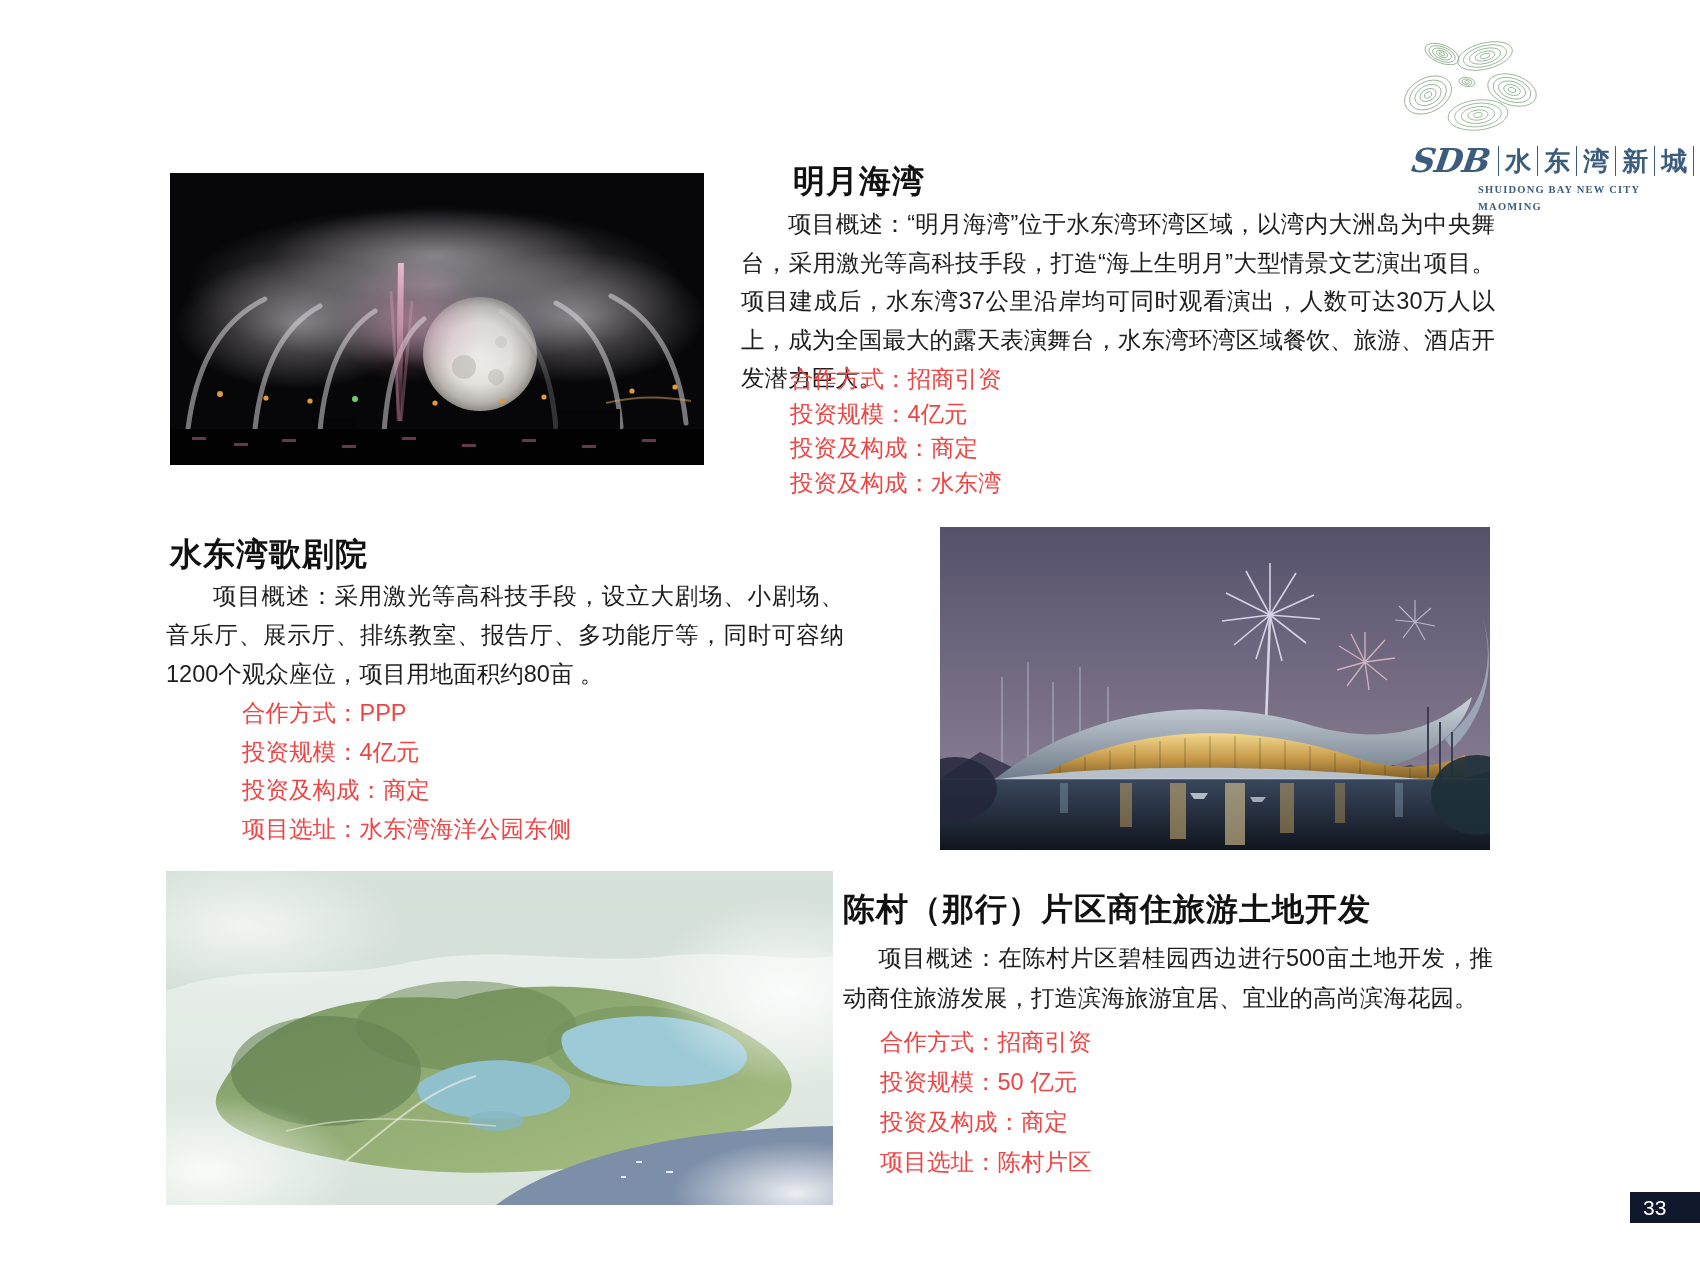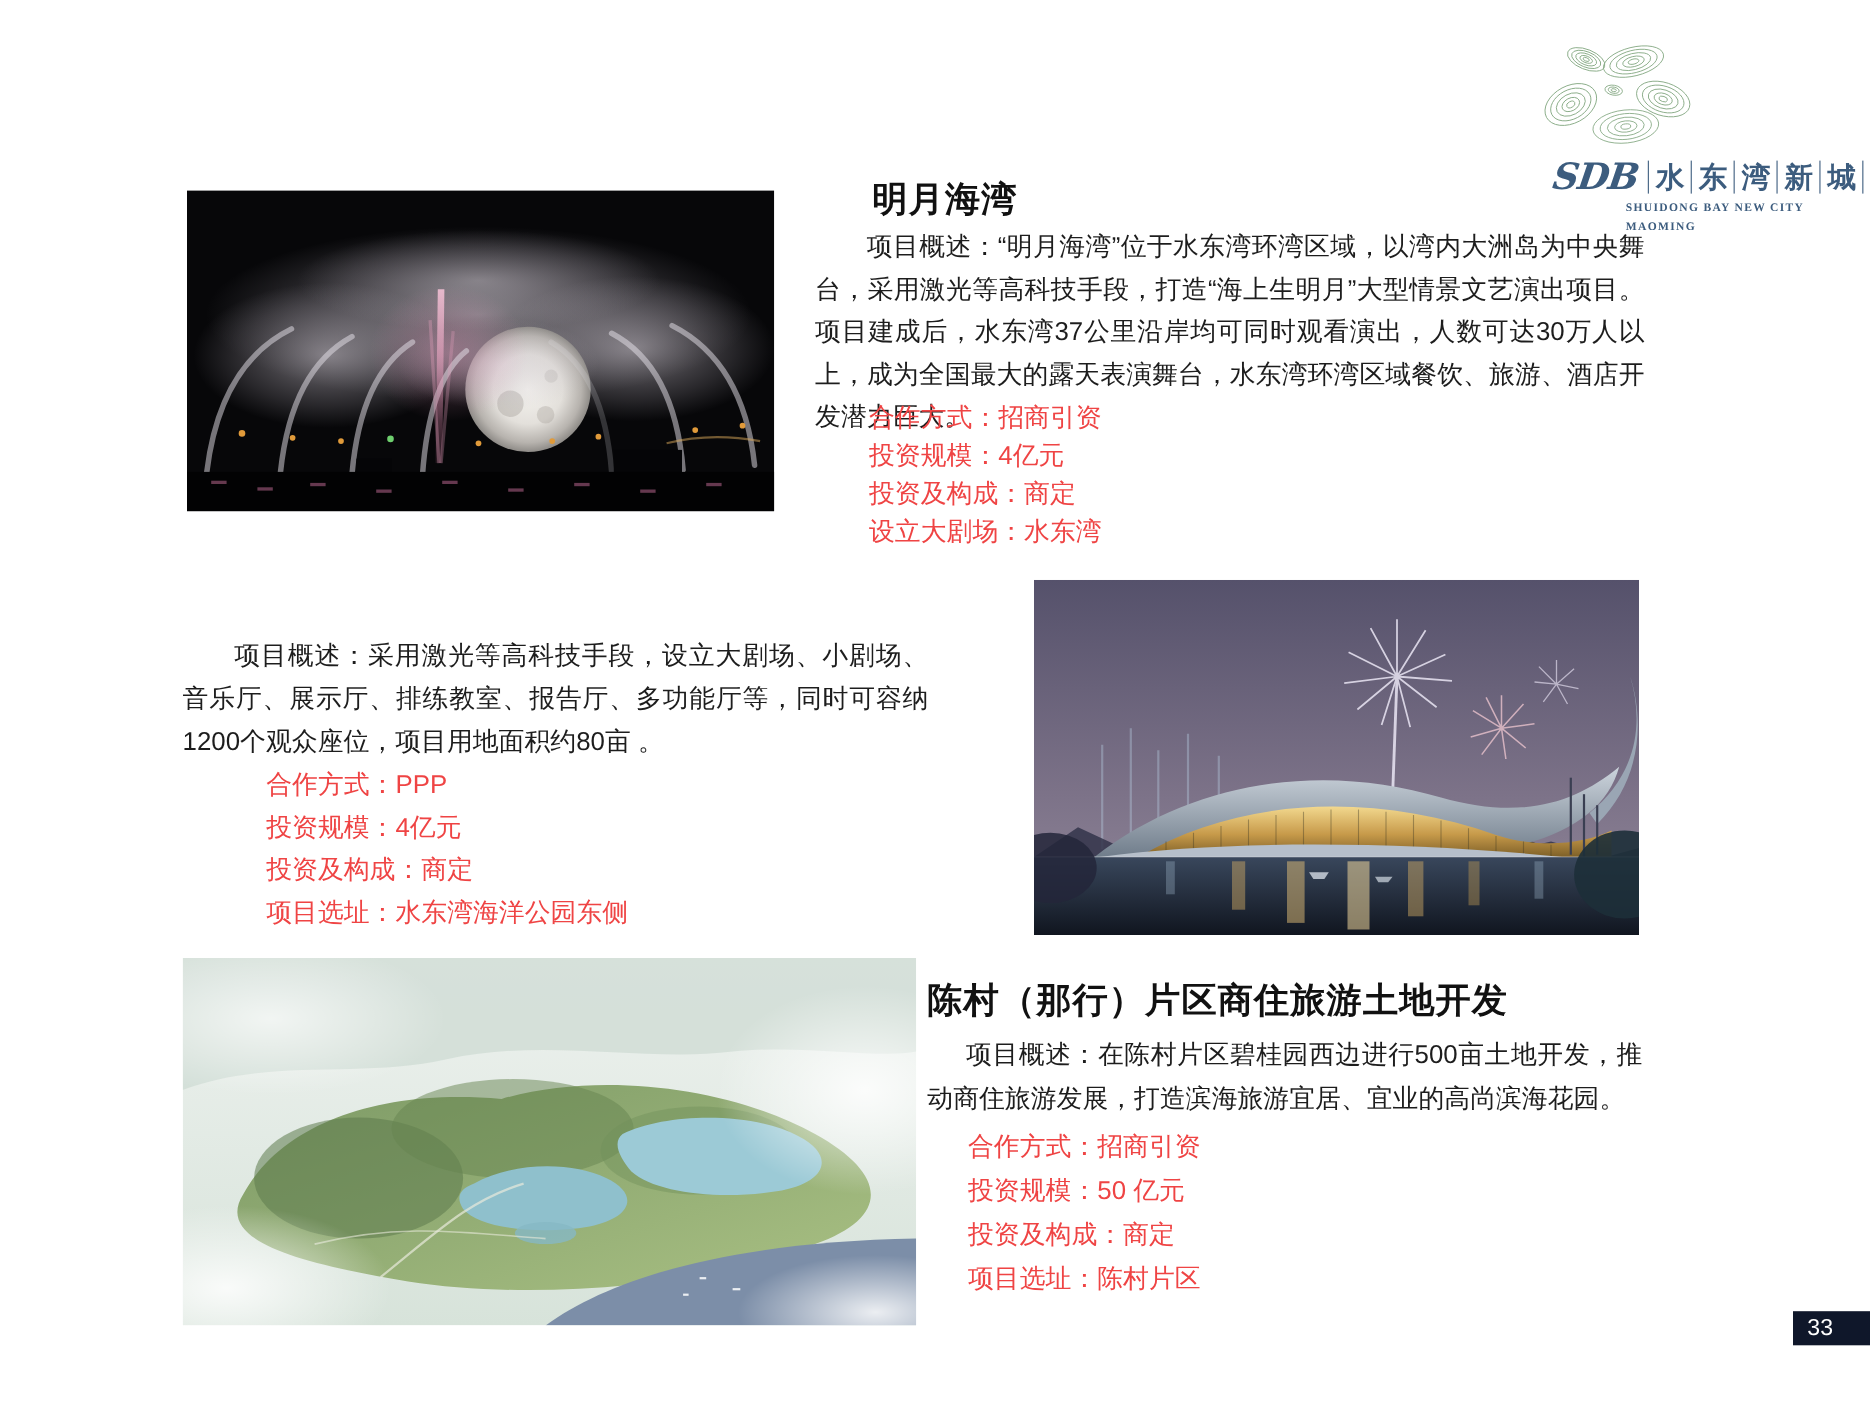--- a/index.html
+++ b/index.html
@@ -174,23 +174,24 @@
       </g>
     </svg>
   </div>
 
   <div class="sec-title" style="left:793px; top:160px;">明月海湾</div>
   <div class="para" style="left:741px; top:205px; width:754px;">项目概述：“明月海湾”位于水东湾环湾区域，以湾内大洲岛为中央舞台，采用激光等高科技手段，打造“海上生明月”大型情景文艺演出项目。项目建成后，水东湾37公里沿岸均可同时观看演出，人数可达30万人以上，成为全国最大的露天表演舞台，水东湾环湾区域餐饮、旅游、酒店开发潜力巨大。</div>
   <div class="details d-s1" style="left:790px; top:362px;">
     <div>合作方式：招商引资</div>
     <div>投资规模：4亿元</div>
     <div>投资及构成：商定</div>
-    <div>设立大剧场：水东湾</div>
-  </div>
-
+    <div>投资及构成：水东湾</div>
+  </div>
+
+  <div class="sec-title" style="left:170px; top:533px;">水东湾歌剧院</div>
   <div class="para" style="left:166px; top:577px; width:678px; line-height:39px;">项目概述：采用激光等高科技手段，设立大剧场、小剧场、音乐厅、展示厅、排练教室、报告厅、多功能厅等，同时可容纳1200个观众座位，项目用地面积约80亩 。</div>
   <div class="details d-s2" style="left:214px; top:694px;">
     <div>合作方式：PPP</div>
     <div>投资规模：4亿元</div>
     <div>投资及构成：商定</div>
     <div>项目选址：水东湾海洋公园东侧</div>
   </div>
 
   <div class="photo" style="left:940px; top:527px; width:550px; height:323px;">
     <svg viewBox="0 0 550 323" preserveAspectRatio="none">

